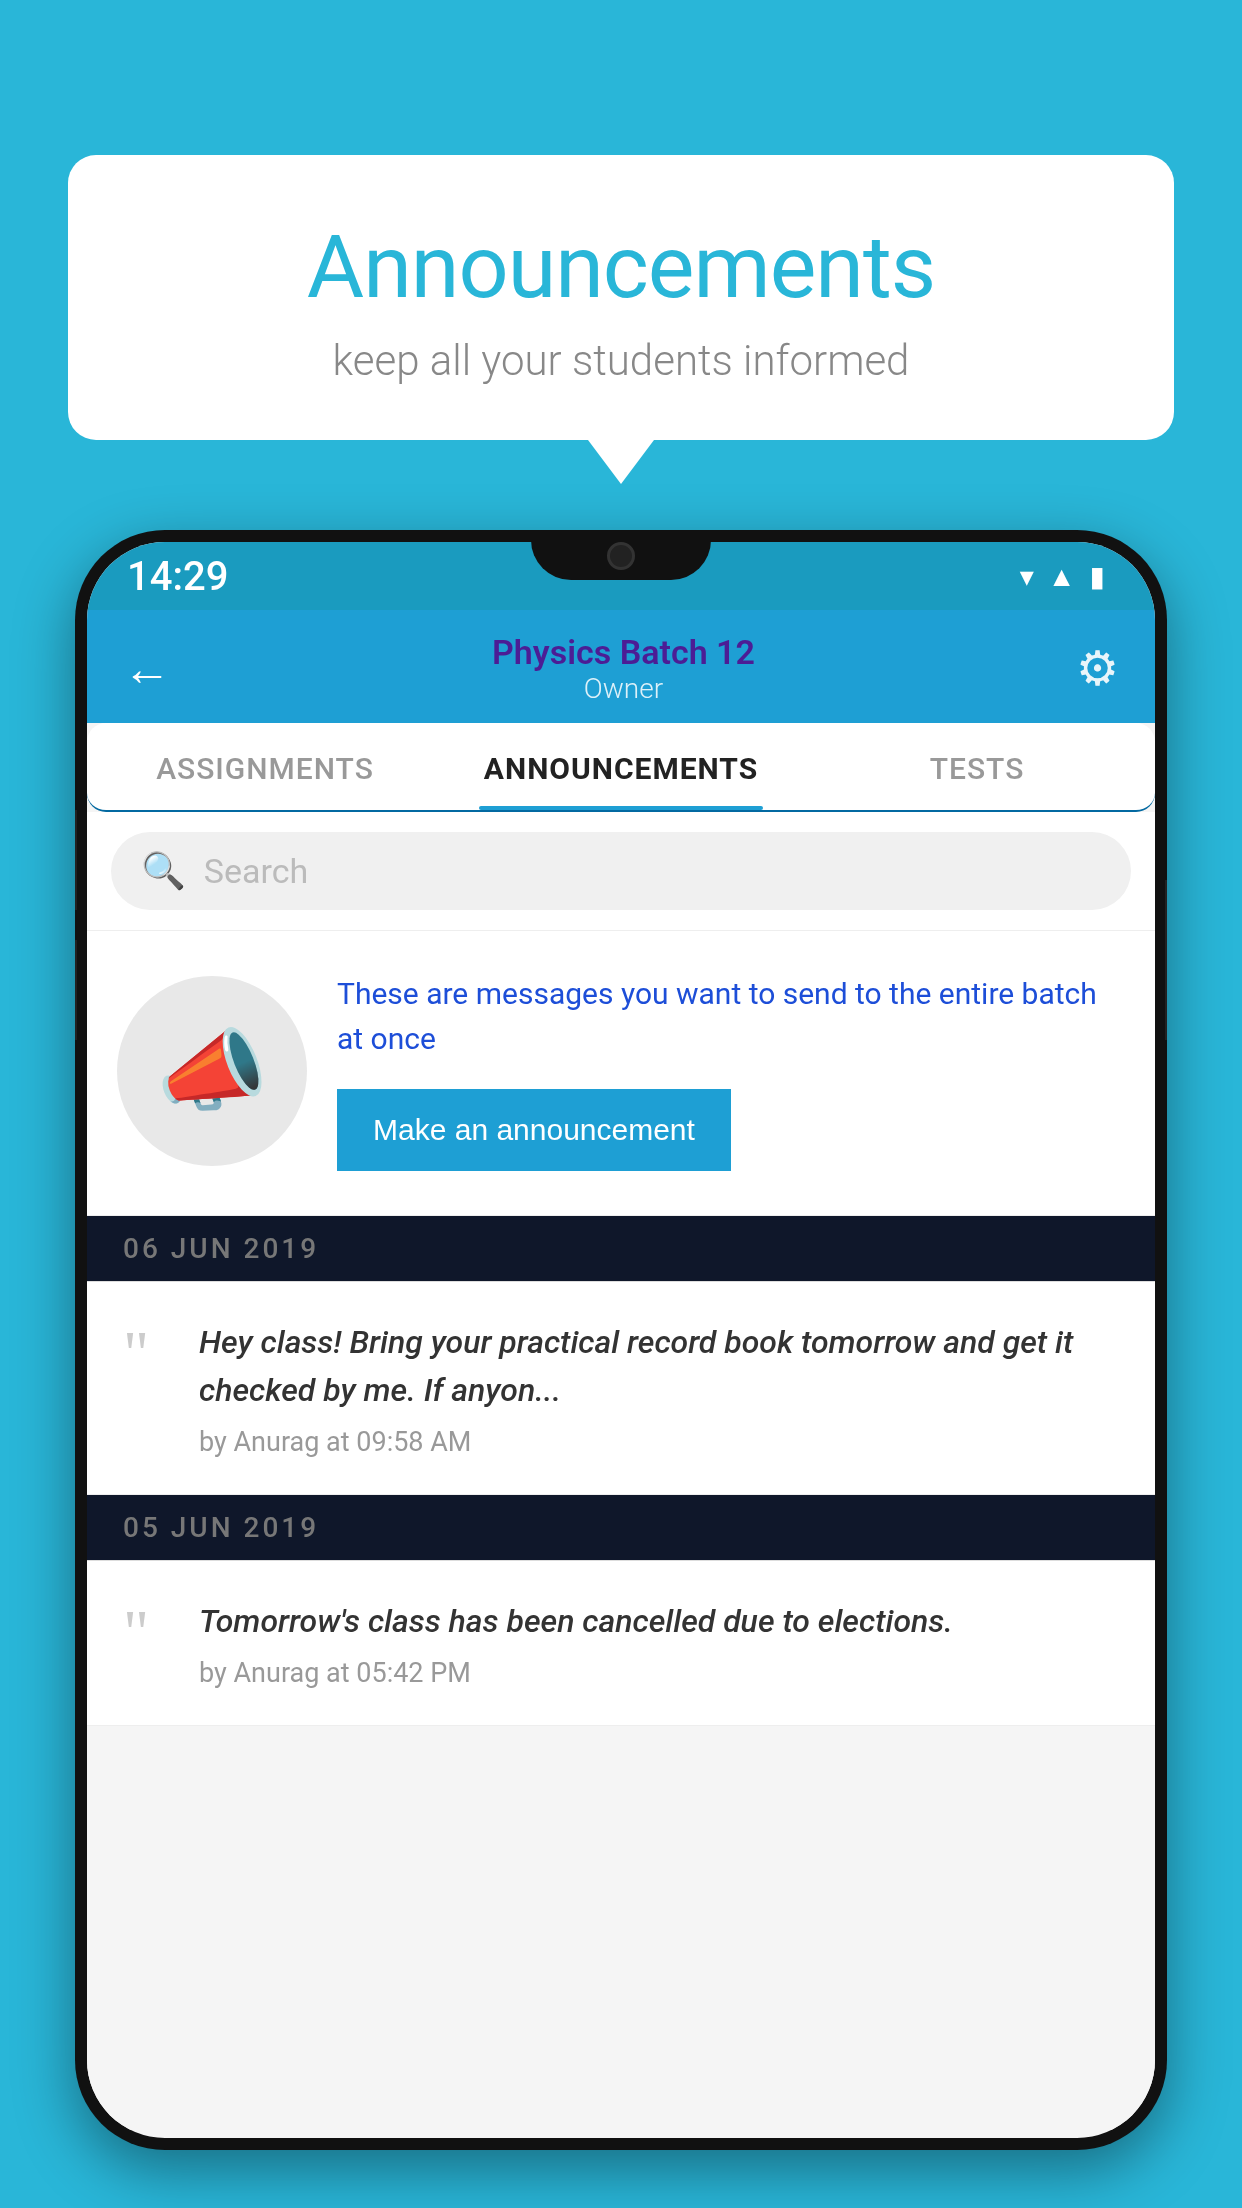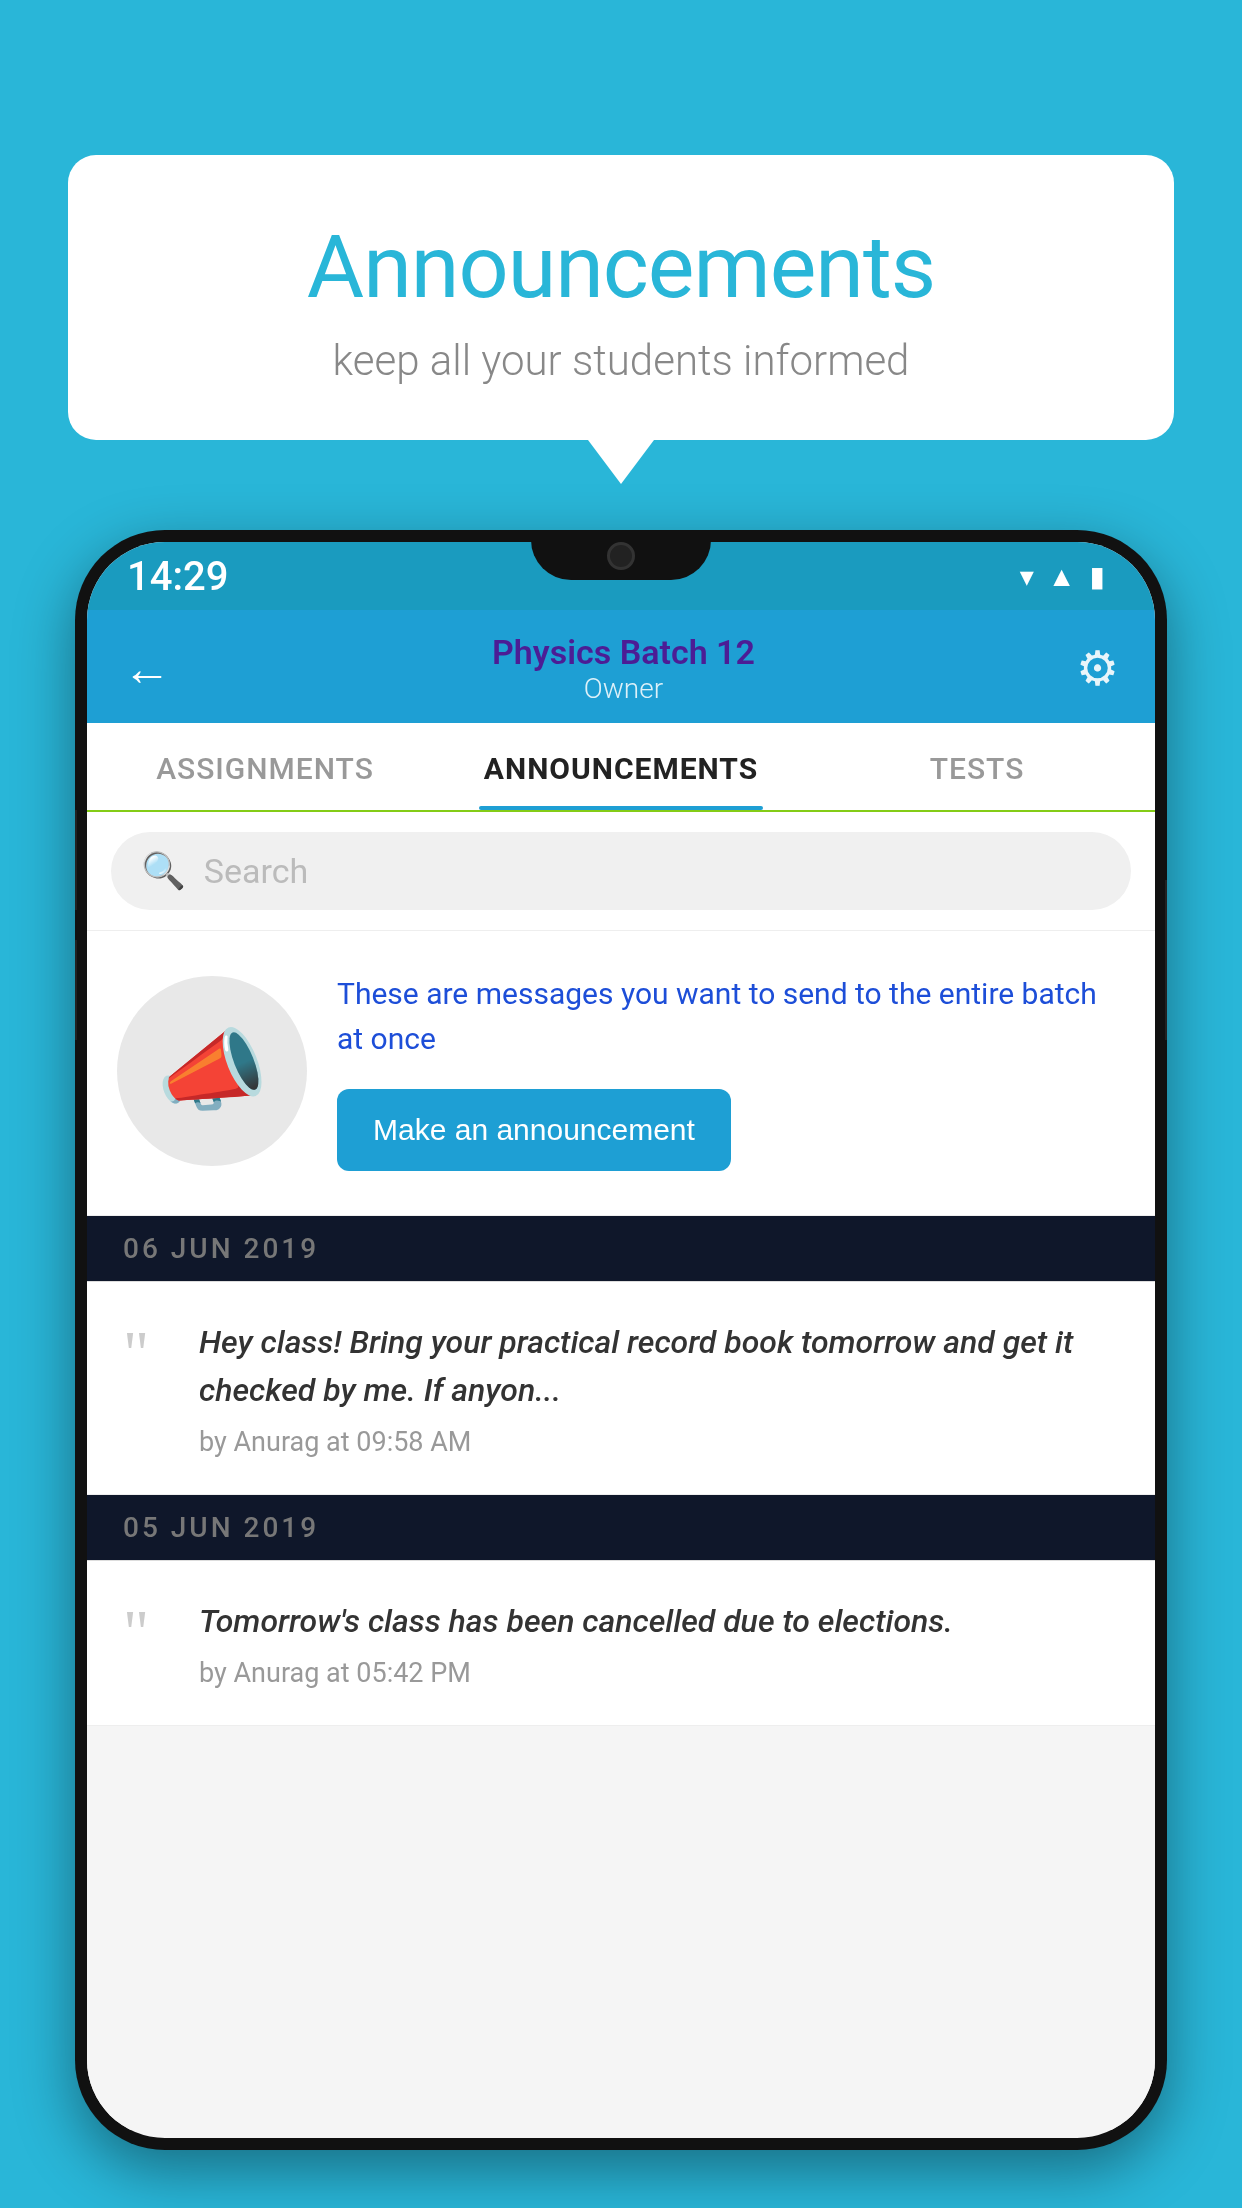--- a/index.html
+++ b/index.html
@@ -180,22 +180,23 @@
     .header-gear {
       color: #fff;
       font-size: 48px;
       opacity: 0.9;
     }
 
     
     .tabs-bar {
       background: #fff;
       display: flex;
-      border-bottom: 2px solid #84cc16;
+      border-bottom: 2px solid #0369a1;
       overflow: hidden;
+      border-radius: 19px;
     }
 
     .tab-item {
       flex: 1;
       text-align: center;
       padding: 28px 10px 24px;
       font-size: 30px;
       font-weight: 500;
       color: #999;
       letter-spacing: 1px;
@@ -286,21 +287,21 @@
       color: #1d4ed8;
       font-size: 30px;
       line-height: 1.5;
       margin-bottom: 28px;
     }
 
     .make-announcement-btn {
       background: #1e9fd4;
       color: #fff;
       border: none;
-      border-radius: 12px;
+      border-radius: 0;
       padding: 24px 36px;
       font-size: 30px;
       font-weight: 500;
       cursor: pointer;
       white-space: nowrap;
     }
 
     
     .date-separator {
       background: #0f172a;

